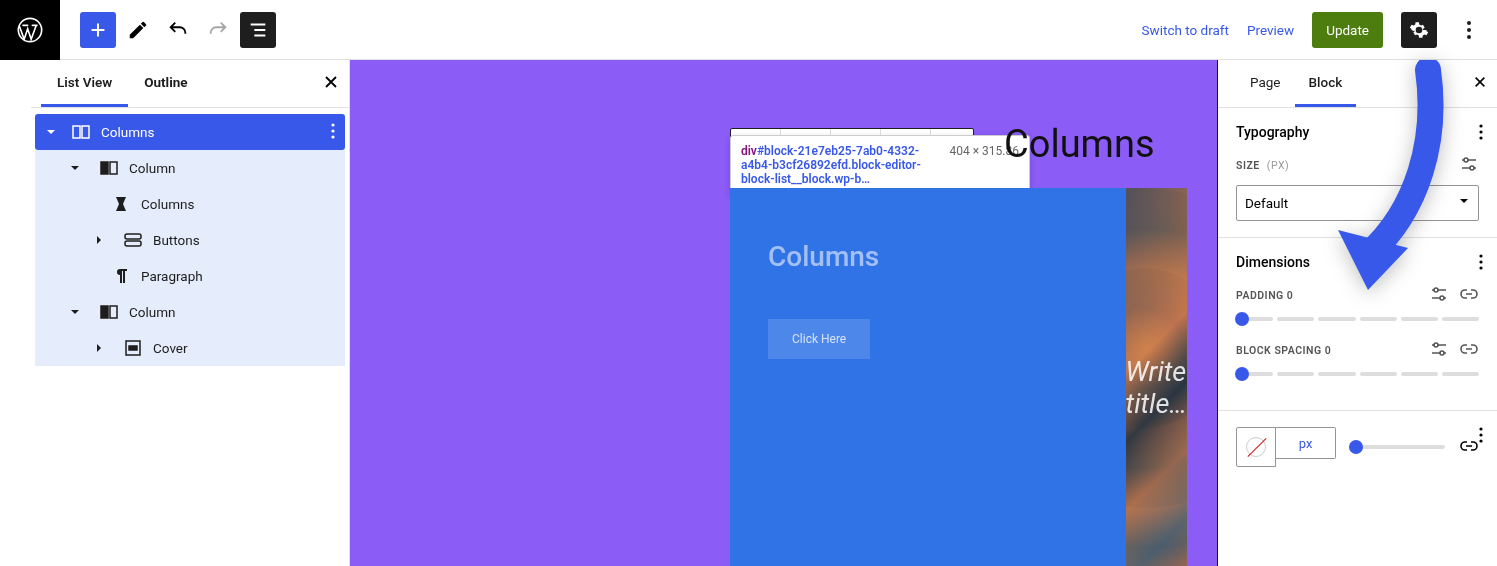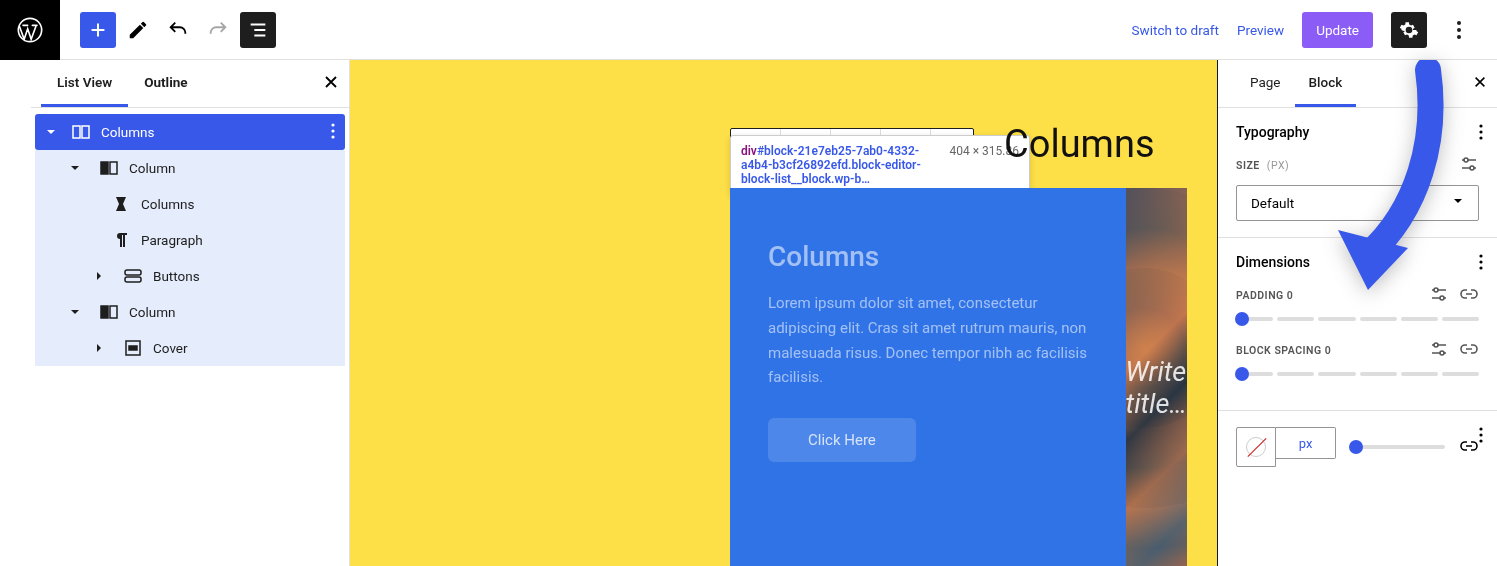--- a/index.html
+++ b/index.html
@@ -8,23 +8,23 @@
 
 .top-toolbar { height: 60px; display: flex; align-items: center; justify-content: space-between; border-bottom: 1px solid #e0e0e0; }
 .toolbar-left { display: flex; align-items: center; height: 100%; }
 .wp-logo { width: 60px; height: 60px; background: #000; display: flex; align-items: center; justify-content: center; color: #fff; }
 .wp-logo svg { width: 28px; height: 28px; }
 .toolbar-icons { display: flex; align-items: center; gap: 4px; padding-left: 20px; }
 .toolbar-btn { width: 36px; height: 36px; display: flex; align-items: center; justify-content: center; border-radius: 3px; cursor: pointer; }
 .toolbar-btn.add { background: #3858e9; color: #fff; }
 .toolbar-btn.active { background: #1e1e1e; color: #fff; }
 .toolbar-btn svg { width: 22px; height: 22px; }
-.toolbar-right { display: flex; align-items: center; gap: 18px; padding-right: 24px; }
+.toolbar-right { display: flex; align-items: center; gap: 18px; padding-right: 14px; }
 .link-btn { color: #3858e9; font-size: 13.5px; cursor: pointer; }
-.update-btn { background: #8b5cf6; color: #fff; padding: 10px 14px; border-radius: 3px; font-size: 13.5px; cursor: pointer; }
+.update-btn { background: #4d7c0f; color: #fff; padding: 10px 14px; border-radius: 3px; font-size: 13.5px; cursor: pointer; }
 .settings-btn { width: 36px; height: 36px; background: #1e1e1e; display: flex; align-items: center; justify-content: center; border-radius: 3px; cursor: pointer; color: #fff; }
 .kebab-btn { width: 28px; height: 36px; display: flex; align-items: center; justify-content: center; cursor: pointer; color: #1e1e1e; }
 
 
 .main { display: flex; height: calc(100% - 60px); }
 
 
 .left-panel { width: 350px; border-right: 1px solid #e0e0e0; display: flex; flex-direction: column; padding-left: 31px; }
 .left-tabs { display: flex; justify-content: space-between; align-items: center; padding: 0 10px; height: 48px; border-bottom: 1px solid #e0e0e0; }
 .left-tabs-group { display: flex; gap: 0; height: 100%; }
@@ -37,54 +37,54 @@
 .tree-item.selected { background: #3858e9; color: #fff; border-radius: 3px; margin: 0 4px; padding-left:6px; }
 .tree-item .chevron { width: 20px; display: flex; align-items: center; justify-content: center; }
 .tree-item.child { background: #e5ecfb; margin: 0 4px; }
 .tree-item .block-icon { width: 20px; display: flex; align-items: center; justify-content: center; }
 .tree-item.selected .kebab { margin-left:auto; }
 .indent-1 { padding-left: 30px; }
 .indent-2 { padding-left: 76px; }
 .indent-1 .chevron { margin-right:4px; }
 
 
-.canvas { flex: 1; background: #fde047; position: relative; padding: 10px 0; overflow:hidden; }
+.canvas { flex: 1; background: #8b5cf6; position: relative; padding: 10px 0; overflow:hidden; }
 .page-title { font-size: 38px; font-weight: 400; color: #111; position: absolute; left: 654px; top: 62px; }
 .inspector-tip { position: absolute; left: 380px; top: 75px; background: #fff; border: 1px solid #ccc; border-radius: 3px; padding: 8px 10px; font-size: 12px; width: 300px; box-shadow: 0 2px 6px rgba(0,0,0,0.15); display:flex; align-items:flex-start; gap:8px;}
 .inspector-tip .sel { color: #881280; font-weight:600; }
 .inspector-tip .id { color: #3858e9; font-weight:600; }
 .inspector-tip .dim { color: #666; white-space:nowrap; }
 .inspector-tip::after { content:""; position:absolute; bottom:-7px; left:18px; width:0; height:0; border-left:7px solid transparent; border-right:7px solid transparent; border-top:7px solid #fff; }
 
 .toolbar-float { position:absolute; left:380px; top:68px; border:1px solid #1e1e1e; border-radius:2px; display:flex; background:#fff; }
 .toolbar-float .cell { width:50px; height:46px; border-right:1px solid #ddd; }
 .toolbar-float .cell:last-child { border-right:none; }
 
 .columns-block { position: absolute; left: 380px; top: 128px; right: 30px; height: 400px; display: flex; }
 .col-left { width: 405px; background: #0a5be0; padding: 52px 38px; color: #fff; position: relative; }
 .col-left::before { content:""; position:absolute; inset:0; background: rgba(120,160,240,0.35); pointer-events:none; }
 .col-left h2 { font-size: 28px; font-weight: 500; margin-bottom: 18px; opacity:0.55; }
 .col-left p { font-size: 15px; line-height: 1.65; opacity:0.55; }
-.col-left .btn { display:inline-block; margin-top: 28px; background: rgba(255,255,255,0.18); padding: 13px 40px; font-size: 15px; opacity:0.8;border-radius:6px; }
+.col-left .btn { display:inline-block; margin-top: 28px; background: rgba(255,255,255,0.18); padding: 13px 24px; font-size: 12px; opacity:0.8; }
 .col-right { flex: 1; background: linear-gradient(135deg,#4a5568 0%, #8a6d5a 20%, #c78456 40%, #2d3b4a 55%, #a47658 70%, #5a6b78 85%, #b5704c 100%); display: flex; align-items: center; justify-content: center; position:relative; }
 .col-right::before { content:""; position:absolute; inset:0; background: repeating-radial-gradient(circle at 30% 40%, rgba(200,120,80,0.3) 0, rgba(50,70,90,0.3) 40px, rgba(180,100,60,0.25) 80px); mix-blend-mode: overlay; }
 .col-right .placeholder { color: rgba(255,255,255,0.85); font-size: 27px; font-style: italic; position:relative; }
 
 
 .right-panel { width: 280px; border-left: 1px solid #0f172a; display: flex; flex-direction: column; font-size:13px; position:relative; }
 .right-tabs { display: flex; justify-content: space-between; align-items: center; padding: 0 10px 0 18px; height: 48px; border-bottom: 1px solid #e0e0e0; }
 .right-tabs-group { display: flex; height: 100%; }
 .right-tab { padding: 0 14px; font-size: 13.5px; display: flex; align-items: center; cursor: pointer; border-bottom: 3px solid transparent; color: #1e1e1e; }
 .right-tab.active { border-bottom-color: #3858e9; font-weight:500; }
 
 .panel-section { border-bottom: 1px solid #e0e0e0; padding: 16px 18px; position:relative; }
 .panel-section h3 { font-size: 14px; font-weight: 500; margin-bottom: 14px; display:flex; justify-content:space-between; align-items:center; }
 .panel-label { font-size: 10.5px; text-transform: uppercase; letter-spacing: 0.5px; color: #555; font-weight: 600; margin-bottom: 8px; display:flex; justify-content:space-between; align-items:center; }
 .panel-label .unit { color: #999; font-weight:400; margin-left:4px; }
-.select-box { width: 100%; border: 1px solid #949494; border-radius: 2px; padding: 9px 14px; font-size: 13.5px; display:flex; justify-content:space-between; align-items:flex-start; cursor:pointer; }
+.select-box { width: 100%; border: 1px solid #949494; border-radius: 2px; padding: 9px 8px; font-size: 13.5px; display:flex; justify-content:space-between; align-items:flex-start; cursor:pointer; }
 .slider-track { display:flex; gap:4px; margin: 10px 0 18px 0; position:relative; }
 .slider-seg { flex:1; height:4px; background:#ddd; border-radius:2px; }
 .slider-thumb { position:absolute; left:-1px; top:-5px; width:14px; height:14px; background:#3858e9; border-radius:50%; }
 .icon-row { display:flex; gap:10px; }
 .mini-icon svg { width:20px; height:20px; }
 .panel-section .kebab-s { position:absolute; right:14px; top:16px; cursor:pointer; }
 
 .border-row { display:flex; align-items:center; gap:14px; }
 .color-box { width:40px; height:40px; border:1px solid #949494; border-radius:2px 0 0 2px; display:flex; align-items:center; justify-content:center; }
 .color-box .none { width:20px; height:20px; border:1px solid #ccc; border-radius:50%; position:relative; }
@@ -203,41 +203,41 @@
         <span>Column</span>
       </div>
       <div class="tree-item child indent-2">
         <span class="block-icon">
             <svg width="20" height="20" viewBox="0 0 20 20" fill="currentColor">
               <path d="M5 3h10l-3 7 3 7H5l3-7-3-7z"></path>
             </svg>
           </span>
         <span>Columns</span>
       </div>
-      <div class="tree-item child indent-2">
-        <span class="block-icon">
-            <svg width="20" height="20" viewBox="0 0 20 20" fill="currentColor">
-              <path d="M9 3h7v2h-2v12h-2V5h-1v12H9V9a3 3 0 1 1 0-6z"></path>
-            </svg>
-          </span>
-        <span>Paragraph</span>
-      </div>
       <div class="tree-item child indent-1" style="padding-left:54px">
         <span class="chevron">
             <svg width="12" height="12" viewBox="0 0 12 12" fill="currentColor">
               <path d="M4 2l4 4-4 4z"></path>
             </svg>
           </span>
         <span class="block-icon">
             <svg width="20" height="20" viewBox="0 0 20 20" fill="none" stroke="currentColor" stroke-width="1.5">
               <rect x="2" y="4" width="16" height="5" rx="2"></rect>
               <rect x="2" y="11" width="16" height="5" rx="2"></rect>
             </svg>
           </span>
         <span>Buttons</span>
+      </div>
+      <div class="tree-item child indent-2">
+        <span class="block-icon">
+            <svg width="20" height="20" viewBox="0 0 20 20" fill="currentColor">
+              <path d="M9 3h7v2h-2v12h-2V5h-1v12H9V9a3 3 0 1 1 0-6z"></path>
+            </svg>
+          </span>
+        <span>Paragraph</span>
       </div>
       <div class="tree-item child indent-1">
         <span class="chevron">
             <svg width="12" height="12" viewBox="0 0 12 12" fill="currentColor">
               <path d="M2 4l4 4 4-4z"></path>
             </svg>
           </span>
         <span class="block-icon">
             <svg width="20" height="20" viewBox="0 0 20 20" fill="none" stroke="currentColor" stroke-width="1.5">
               <rect x="2" y="4" width="7" height="12" fill="currentColor"></rect>
@@ -275,21 +275,20 @@
       <div>
         <span class="sel">div</span><span class="id">#block-21e7eb25-7ab0-4332-a4b4-b3cf26892efd.block-editor-block-list__block.wp-b…</span>
       </div>
       <span class="dim">404 × 315.86</span>
     </div>
     <div class="page-title">Columns</div>
 
     <div class="columns-block">
       <div class="col-left">
         <h2>Columns</h2>
-        <p>Lorem ipsum dolor sit amet, consectetur adipiscing elit. Cras sit amet rutrum mauris, non malesuada risus. Donec tempor nibh ac facilisis facilisis.</p>
         <span class="btn">Click Here</span>
       </div>
       <div class="col-right">
         <span class="placeholder">Write title…</span>
       </div>
     </div>
   </div>
 
   <div class="right-panel">
     <div class="right-tabs">

